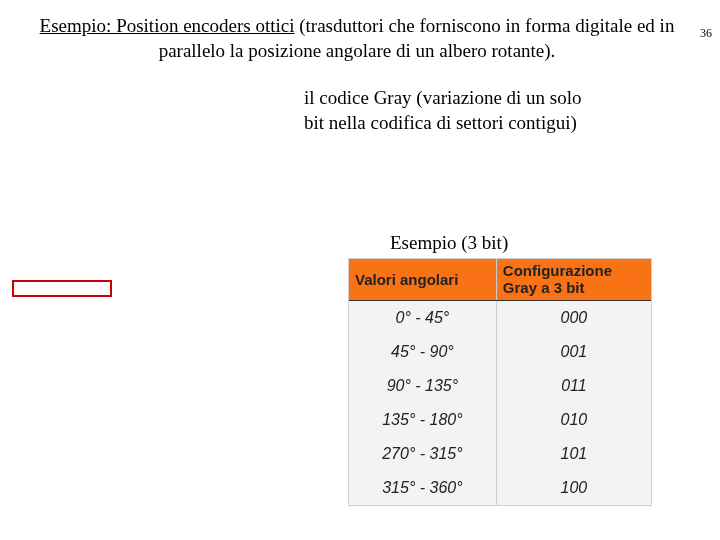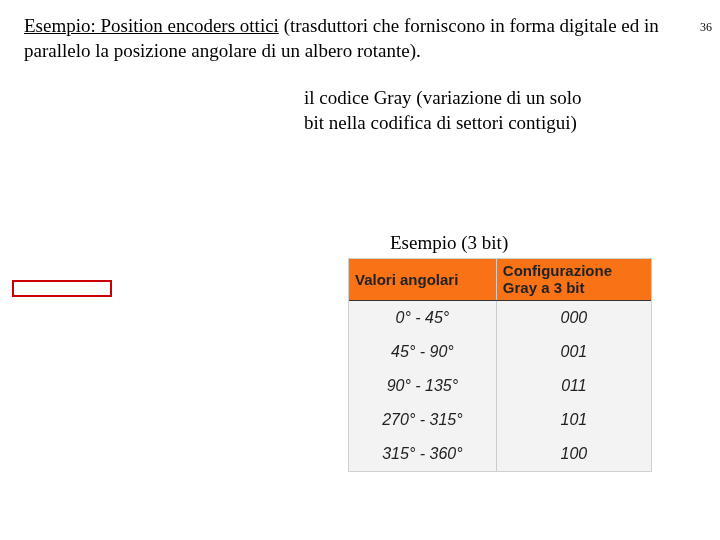--- a/index.html
+++ b/index.html
@@ -14,29 +14,30 @@
       position: relative;
     }
     .page {
       position: relative;
       width: 720px;
       height: 540px;
     }
     .page-num {
       position: absolute;
       right: 8px;
-      top: 20px;
+      top: 26px;
       font-size: 12px;
     }
     .para1 {
       position: absolute;
-      left: 24px;
+      left: 12px;
       top: 14px;
       width: 690px;
       line-height: 1.3;
+      text-align: center;
     }
     .para2 {
       position: absolute;
       left: 30px;
       top: 86px;
       width: 660px;
       line-height: 1.3;
     }
     .indent-block {
       padding-left: 274px;
@@ -142,20 +143,24 @@
           </tr>
         <tr>
             <td>45° - 90°</td>
             <td>001</td>
           </tr>
         <tr>
             <td>90° - 135°</td>
             <td>011</td>
           </tr>
         <tr>
+            <td>135° - 180°</td>
+            <td>010</td>
+          </tr>
+        <tr>
             <td>270° - 315°</td>
             <td>101</td>
           </tr>
         <tr>
             <td>315° - 360°</td>
             <td>100</td>
           </tr>
       </tbody>
     </table>
   </div>

